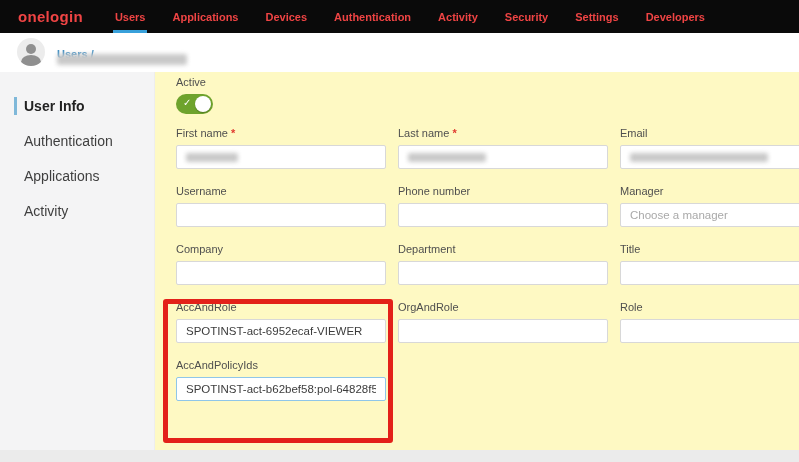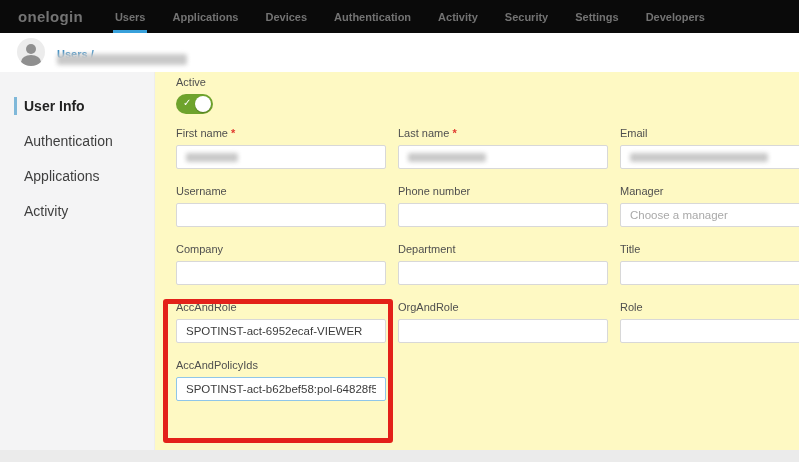--- a/index.html
+++ b/index.html
@@ -6,21 +6,21 @@
   html, body { width: 799px; height: 462px; overflow: hidden; }
   body {
     font-family: "Liberation Sans", "DejaVu Sans", sans-serif;
     background: #fff;
   }
   .page { position: relative; width: 799px; height: 462px; overflow: hidden; background:#fbfbfc; }
 
   
   .topnav {
     height: 33px; background: #0a0a0a; display: flex; align-items: stretch;
-    padding-left: 18px; color: #737373;
+    padding-left: 18px; color: #ef4444;
   }
   .brand {
     font-size: 15px; font-weight: 700; letter-spacing: .3px;
     display: flex; align-items: center; margin-right: 30px; cursor: pointer;
   }
   .nav-items { display: flex; gap: 23px; }
   .nav-item {
     position: relative; display: flex; align-items: center;
     font-size: 11px; font-weight: 700; cursor: pointer; padding: 7px 2px;
   }

